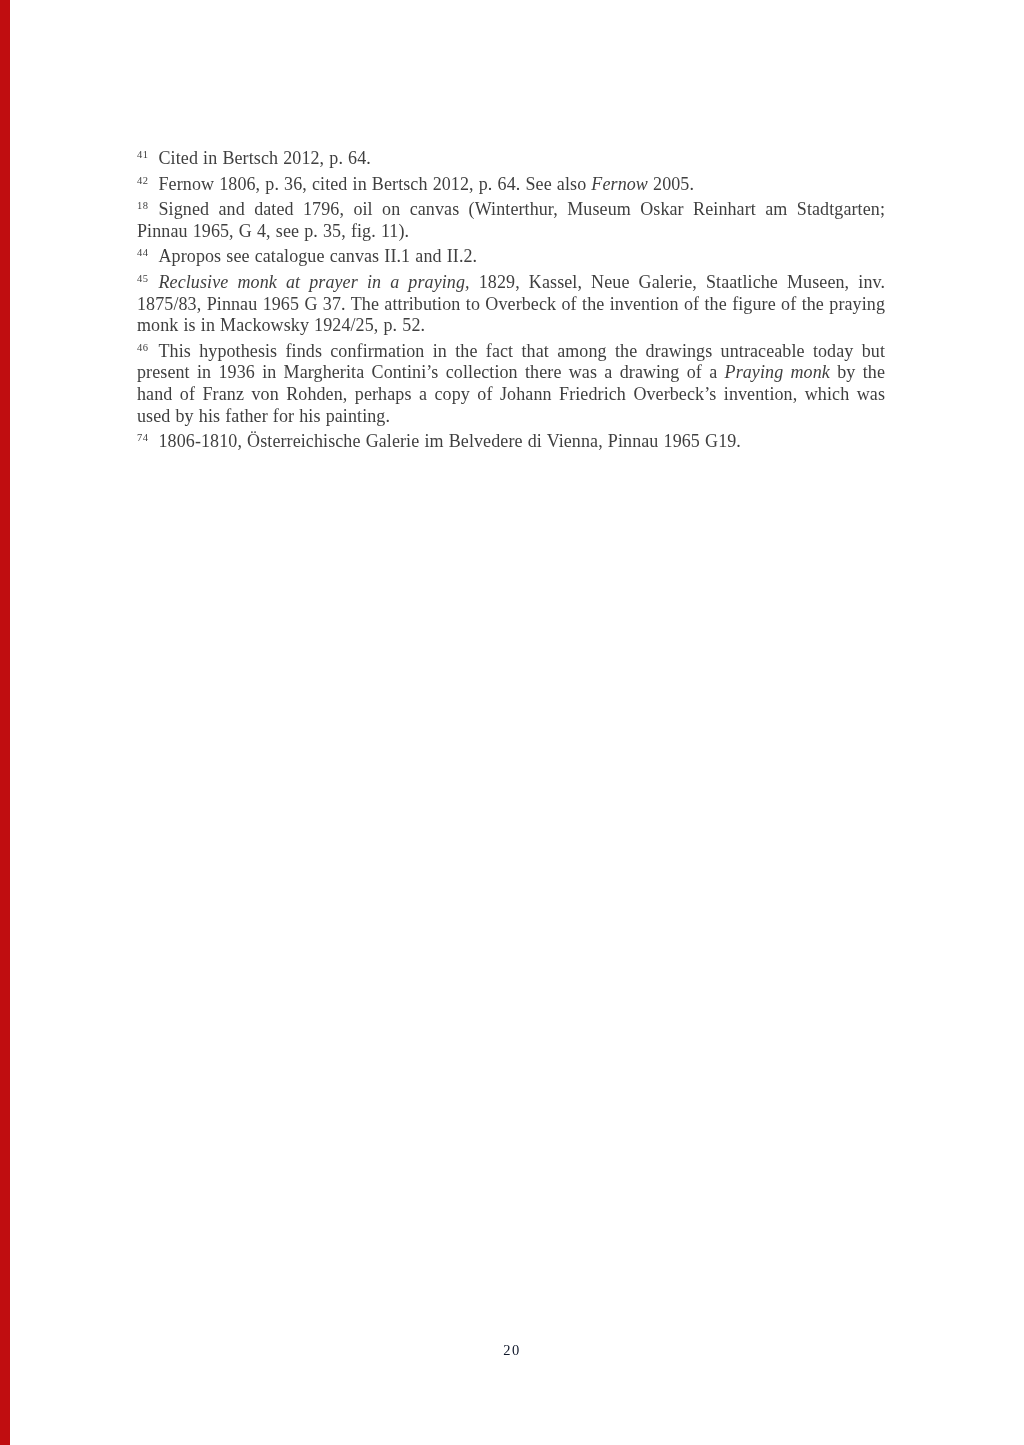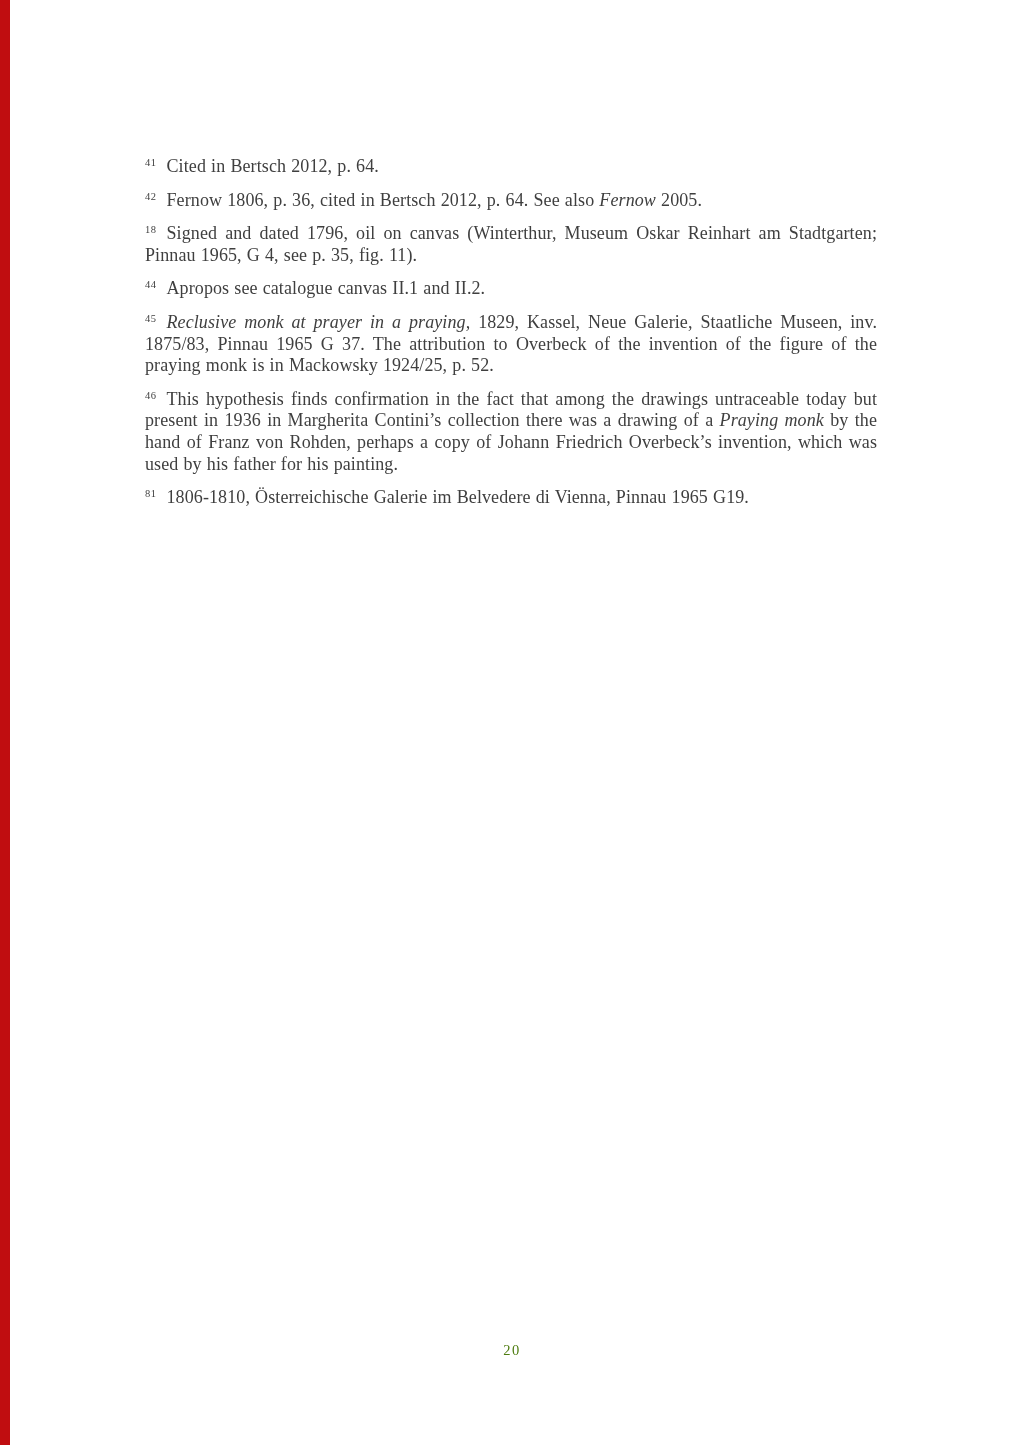--- a/index.html
+++ b/index.html
@@ -24,21 +24,21 @@
     width: 10px; height: 1445px;
     background: var(--spine-red);
   }
   .footnotes {
     position: absolute;
     left: 133px;
     top: 144px;
     width: 756px;
   }
   p.footnote {
-    margin: 12px;
+    margin: 4px;
     font-size: 18px;
     line-height: 21.6px;
     text-align: justify;
     letter-spacing: 0.1px;
     word-spacing: 0.5px;
   }
   p.footnote sup {
     font-size: 10.5px;
     line-height: 0;
     vertical-align: 6px;
@@ -47,31 +47,31 @@
   }
   p.footnote .italic { font-style: italic; }
   .page-number {
     position: absolute;
     top: 1342px;
     left: 0;
     width: 1024px;
     text-align: center;
     font-size: 14.5px;
     letter-spacing: 1.5px;
-    color: #4d7c0f;
+    color: #0f172a;
   }
 </style>
 </head>
 <body>
 
 <div class="page">
   <div class="spine"></div>
   <main class="footnotes">
       <p class="footnote"><sup>41</sup><span>Cited in Bertsch 2012, p. 64.</span></p>
       <p class="footnote"><sup>42</sup><span>Fernow 1806, p. 36, cited in Bertsch 2012, p. 64. See also </span><span class="italic">Fernow</span><span> 2005.</span></p>
       <p class="footnote"><sup>18</sup><span>Signed and dated 1796, oil on canvas (Winterthur, Museum Oskar Reinhart am Stadtgarten; Pinnau 1965, G 4, see p. 35, fig. 11).</span></p>
       <p class="footnote"><sup>44</sup><span>Apropos see catalogue canvas II.1 and II.2.</span></p>
       <p class="footnote"><sup>45</sup><span class="italic">Reclusive monk at prayer in a praying,</span><span> 1829, Kassel, Neue Galerie, Staatliche Museen, inv. 1875/83, Pinnau 1965 G 37. The attribution to Overbeck of the invention of the figure of the praying monk is in Mackowsky 1924/25, p. 52.</span></p>
       <p class="footnote"><sup>46</sup><span>This hypothesis finds confirmation in the fact that among the drawings untraceable today but present in 1936 in Margherita Contini’s collection there was a drawing of a </span><span class="italic">Praying monk</span><span> by the hand of Franz von Rohden, perhaps a copy of Johann Friedrich Overbeck’s invention, which was used by his father for his painting.</span></p>
-      <p class="footnote"><sup>81</sup><span>1806-1810, Österreichische Galerie im Belvedere di Vienna, Pinnau 1965 G19.</span></p>
+      <p class="footnote"><sup>74</sup><span>1806-1810, Österreichische Galerie im Belvedere di Vienna, Pinnau 1965 G19.</span></p>
     </main>
   <div class="page-number">20</div>
 </div>
 
 </body></html>

